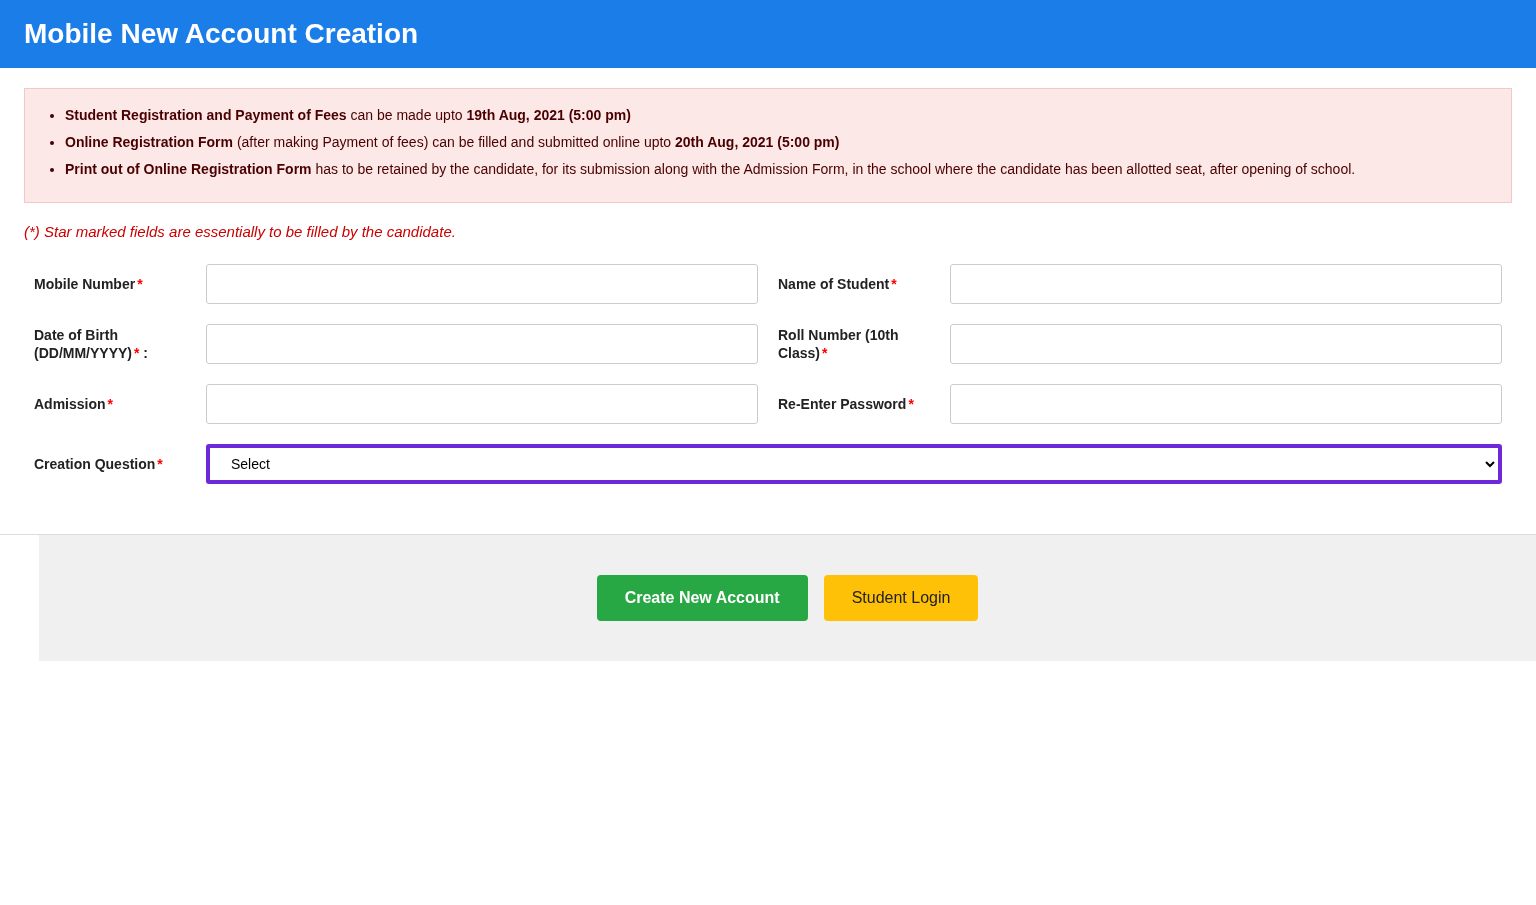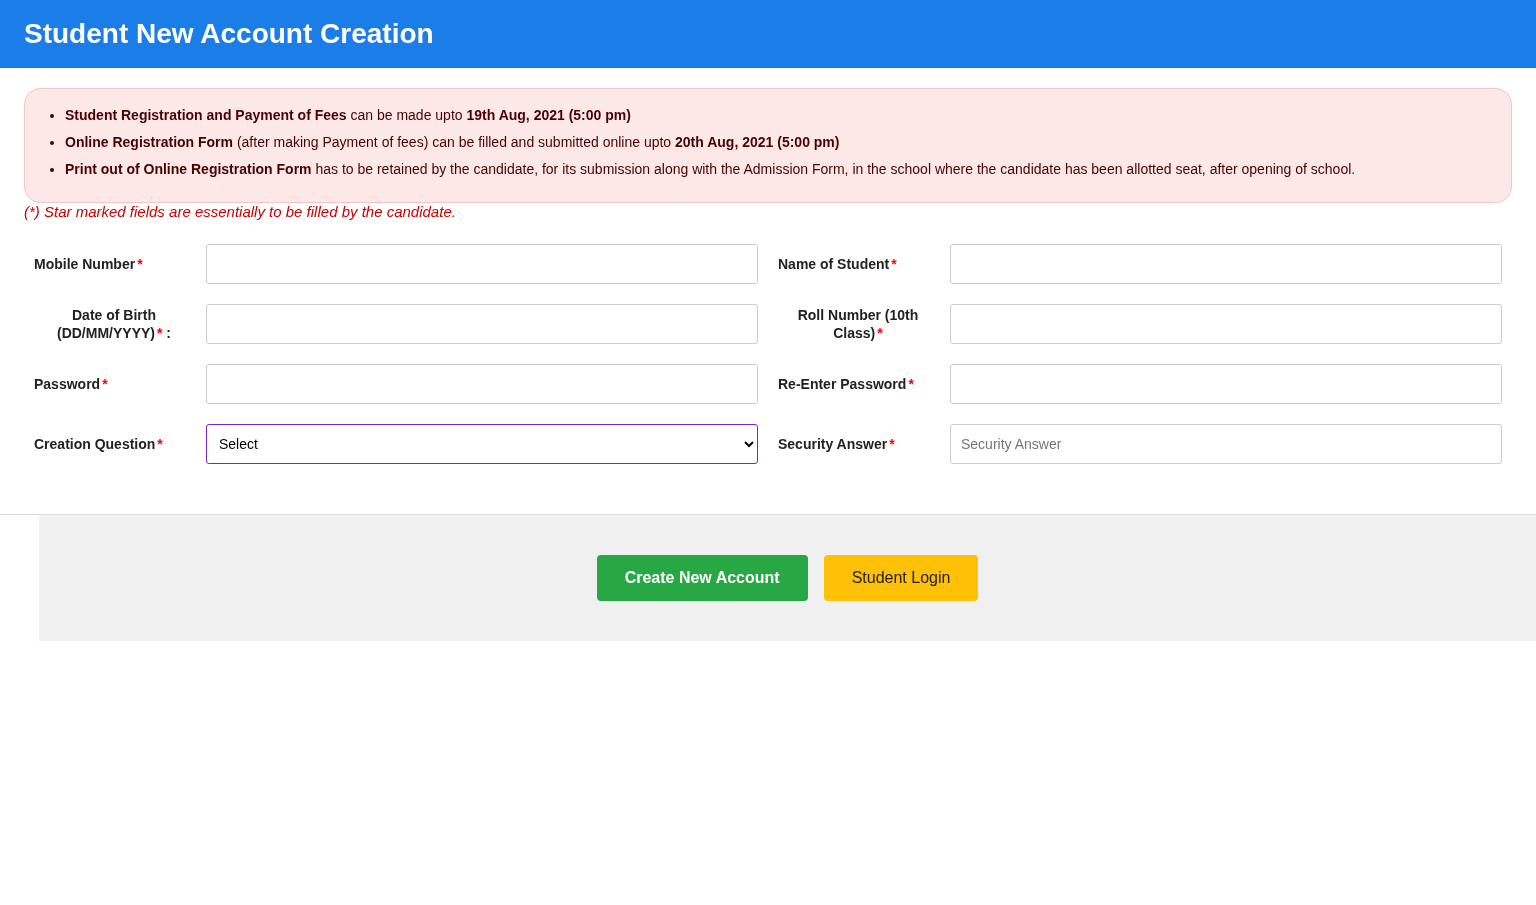--- a/index.html
+++ b/index.html
@@ -16,22 +16,23 @@
     }
 
     .main-content {
       padding: 20px 24px;
       background: #fff;
     }
 
     .notice-box {
       background: #fde8e8;
       border: 1px solid #f5c6c6;
-      border-radius: 16px;
+      border-radius: 0;
       padding: 16px 20px;
+      margin-bottom: 20px;
     }
     .notice-box ul {
       list-style: disc;
       padding-left: 20px;
     }
     .notice-box ul li {
       color: #4a0000;
       font-size: 14px;
       margin-bottom: 6px;
       line-height: 1.5;
@@ -86,31 +87,31 @@
       border: 1px solid #ccc;
       border-radius: 3px;
       padding: 6px 10px;
       font-size: 14px;
       outline: none;
     }
 
     .form-select {
       flex: 1;
       height: 40px;
-      border: 1px solid #6d28d9;
+      border: 4px solid #6d28d9;
       border-radius: 3px;
-      padding: 6px 8px;
+      padding: 6px 17px;
       font-size: 14px;
       outline: none;
       background: #fff;
       appearance: auto;
     }
 
     .dob-label {
-      text-align: center;
+      text-align: left;
       line-height: 1.3;
     }
 
     .divider {
       border: none;
       border-top: 1px solid #ddd;
       margin: 10px 0 0 0;
     }
 
     .footer-section {
@@ -141,21 +142,21 @@
       font-size: 16px;
       font-weight: normal;
       border-radius: 4px;
       cursor: pointer;
     }
   </style>
 </head>
 <body>
 
 <div class="header">
-  <h1>Student New Account Creation</h1>
+  <h1>Mobile New Account Creation</h1>
 </div>
 
 <div class="main-content">
 
   <div class="notice-box">
     <ul>
       <li>
         <strong>Student Registration and Payment of Fees</strong> can be made upto <strong>19th Aug, 2021 (5:00 pm)</strong>
       </li>
       <li>
@@ -197,21 +198,21 @@
         <label class="form-label dob-label">
           Roll Number (10th<br>Class)<span class="req">*</span>
         </label>
         <input class="form-input" type="text" style="">
       </div>
     </div>
 
     <div class="form-row">
       <div class="form-group">
         <label class="form-label">
-          <span>Password</span><span class="req">*</span>
+          <span>Admission</span><span class="req">*</span>
         </label>
         <input class="form-input" type="password" style="">
       </div>
       <div class="form-group">
         <label class="form-label">
           <span>Re-Enter Password</span><span class="req">*</span>
         </label>
         <input class="form-input" type="password" style="">
       </div>
     </div>
@@ -222,26 +223,20 @@
           <span>Creation Question</span><span class="req">*</span>
         </label>
         <select class="form-select">
           <option value="">Select</option>
           <option value="1">What is your pet name?</option>
           <option value="2">What is your mother's maiden name?</option>
           <option value="3">What is the name of your first school?</option>
           <option value="4">What is your favorite color?</option>
         </select>
       </div>
-      <div class="form-group">
-        <label class="form-label">
-          <span>Security Answer</span><span class="req">*</span>
-        </label>
-        <input class="form-input" type="text" placeholder="Security Answer" style="">
-      </div>
     </div>
 
   </div>
 </div>
 
 <hr class="divider">
 
 <div class="footer-section">
   <button class="btn-create">Create New Account</button>
   <button class="btn-login">Student Login</button>

